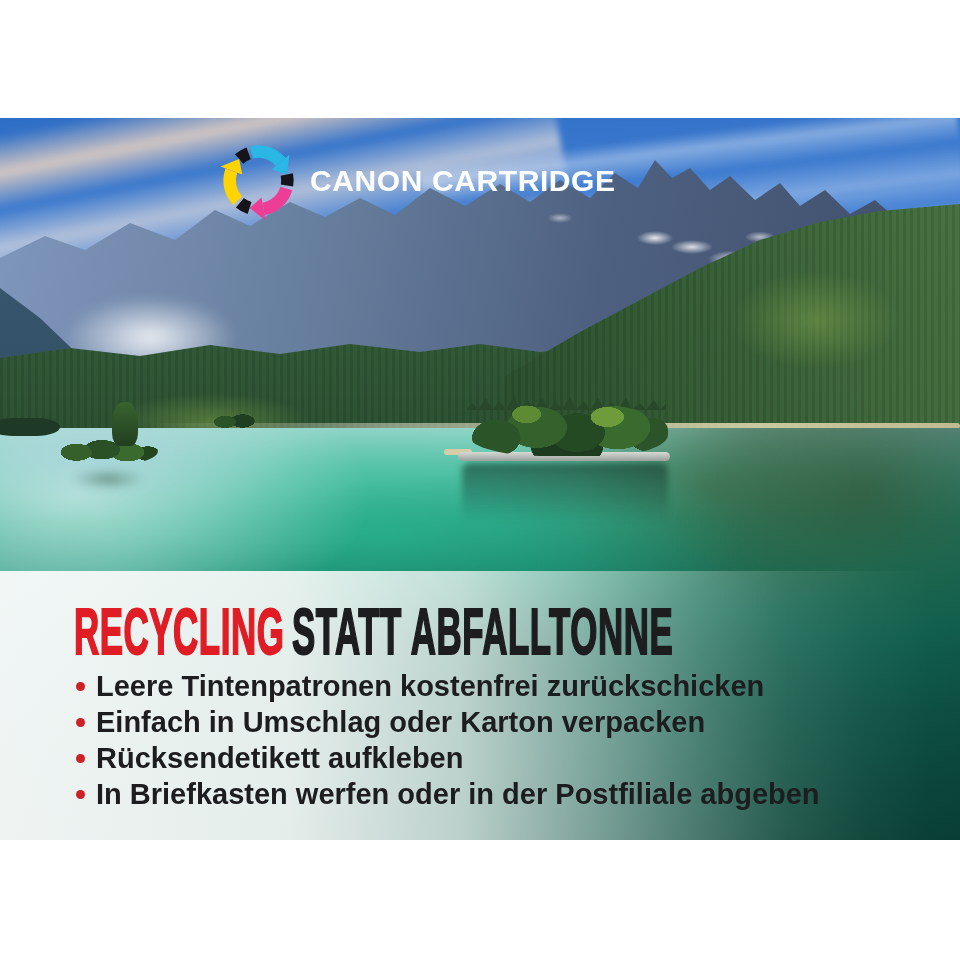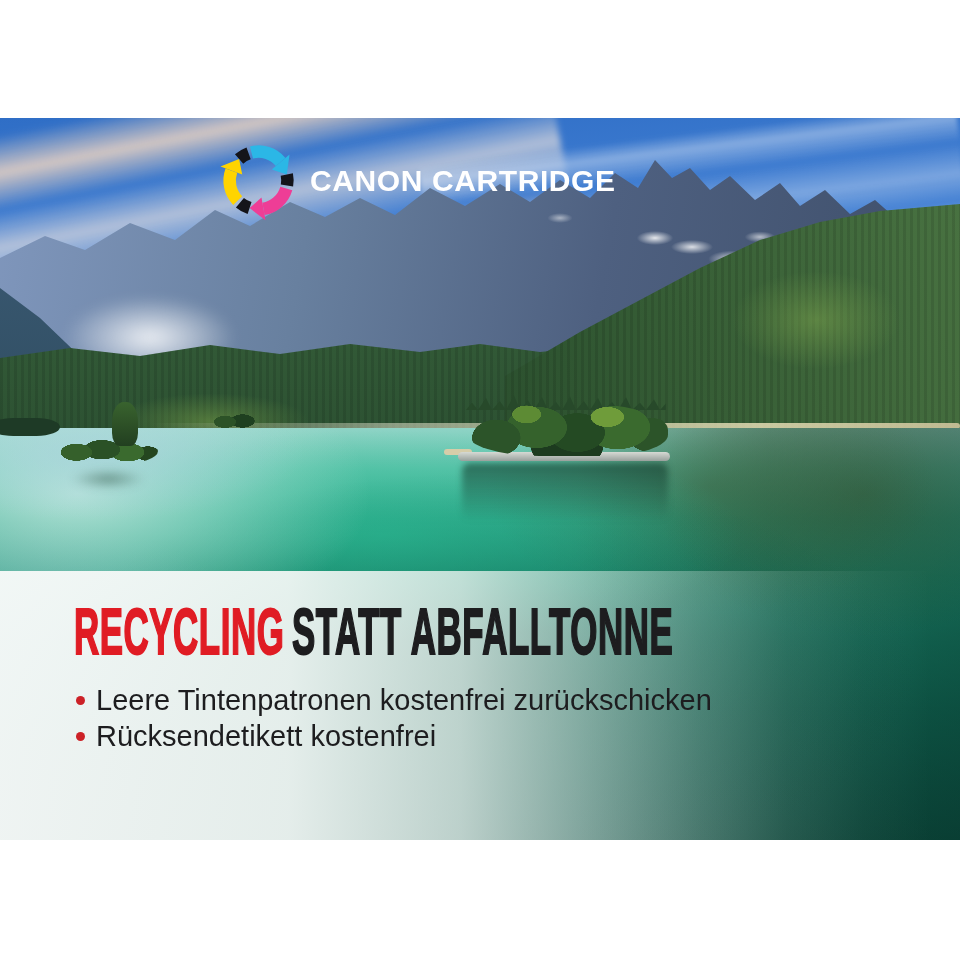--- a/index.html
+++ b/index.html
@@ -127,21 +127,21 @@
   .logo-icon .m{stroke:var(--logo-magenta);} .logo-icon .m-h{fill:var(--logo-magenta);}
   .logo-icon .y{stroke:var(--logo-yellow);} .logo-icon .y-h{fill:var(--logo-yellow);}
   .logo-text{color:#ffffff;font-weight:700;font-size:30px;line-height:35px;letter-spacing:.6px;white-space:nowrap;}
 
   
   .caption{position:absolute;left:74px;top:600px;z-index:6;width:880px;}
   .headline{transform:scaleX(.545);transform-origin:left top;white-space:nowrap;
     font-size:64px;line-height:64px;font-weight:700;letter-spacing:1px;}
   .headline .hl{color:var(--accent-red);-webkit-text-stroke:2px var(--accent-red);padding-right:14px;}
   .headline .rest{color:var(--text-dark);-webkit-text-stroke:2px var(--text-dark);}
-  .bullets{list-style:none;margin-top:18px;}
+  .bullets{list-style:none;margin-top:4px;font-weight:bold;}
   .bullets li{position:relative;padding-left:22px;font-size:29px;line-height:36px;
     color:var(--text-dark);white-space:nowrap;}
   .bullets li::before{content:"";position:absolute;left:2px;top:14px;width:9px;height:9px;
     border-radius:50%;background:var(--bullet-red);}
 </style>
 </head>
 <body>
 
 <div class="page">
 
@@ -190,17 +190,19 @@
     </svg>
     <div class="logo-text">
       <div>CANON CARTRIDGE</div>
     </div>
   </div>
 
   <div class="caption">
     <h1 class="headline"><span class="hl">RECYCLING</span><span class="rest">STATT ABFALLTONNE</span></h1>
     <ul class="bullets">
       <li>Leere Tintenpatronen kostenfrei zurückschicken</li>
-      <li>Rücksendetikett kostenfrei</li>
+      <li>Einfach in Umschlag oder Karton verpacken</li>
+      <li>Rücksendetikett aufkleben</li>
+      <li>In Briefkasten werfen oder in der Postfiliale abgeben</li>
     </ul>
   </div>
 
 </div>
 
 </body></html>

